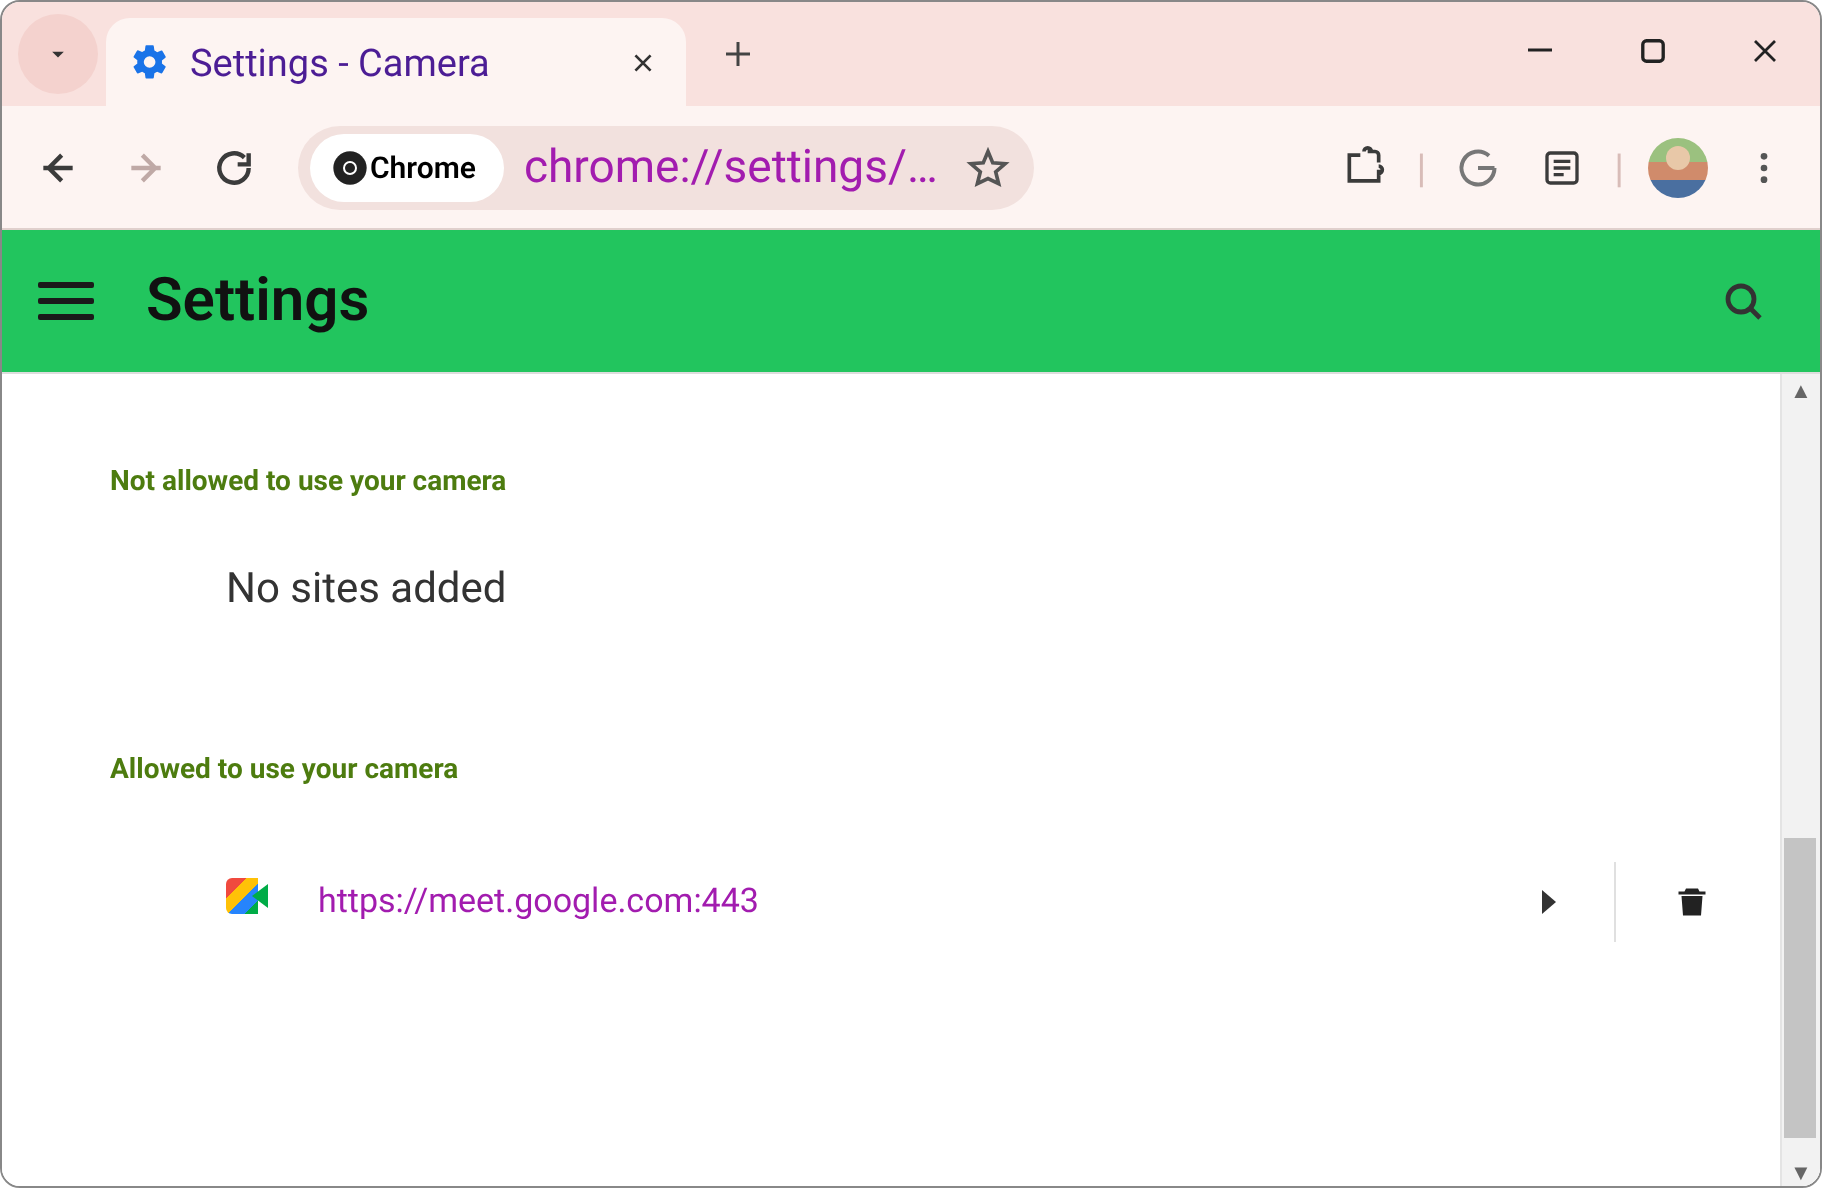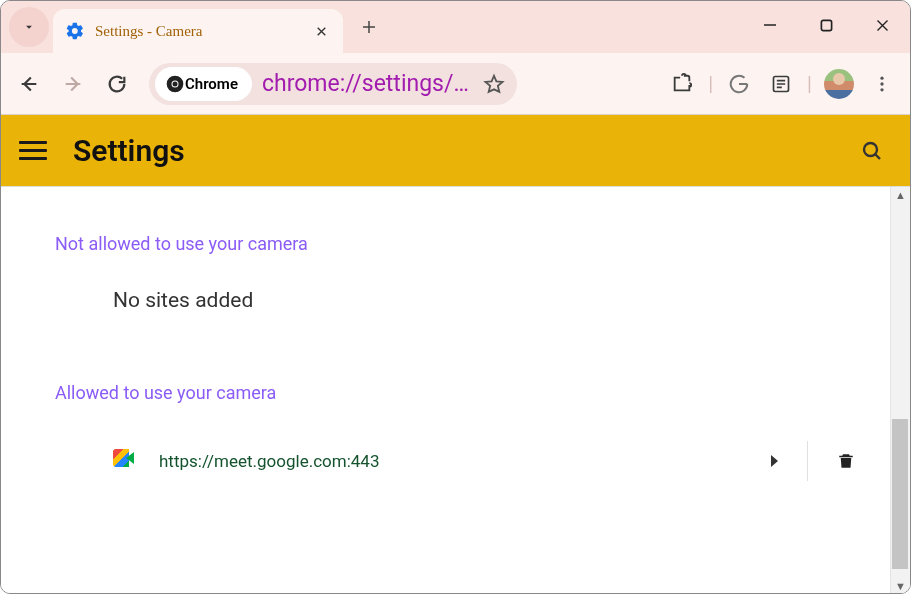--- a/index.html
+++ b/index.html
@@ -41,24 +41,23 @@
     padding: 0 12px;
     min-width: 290px;
     position: relative;
   }
   .tab-favicon {
     width: 20px; height: 20px;
     margin-right: 10px;
     display: flex; align-items: center; justify-content: center;
   }
   .tab-title {
-    font-size: 15px;
-    color: #a16207;
+    font-size: 19px;
+    color: #4c1d95;
     flex: 1;
-    font-family: Liberation Serif, serif;
   }
   .tab-close {
     width: 20px; height: 20px;
     display: flex; align-items: center; justify-content: center;
     cursor: pointer;
     color: #333;
   }
   .new-tab {
     width: 32px; height: 32px;
     display: flex; align-items: center; justify-content: center;
@@ -132,21 +131,21 @@
     margin: 0 6px;
     overflow: hidden;
     position: relative;
   }
   .avatar::before{
     content:""; position:absolute; top:4px; left:9px; width:12px; height:12px;
     background:#e8c8a8; border-radius:50%;
   }
   .settings-header {
     height: 72px;
-    background: #eab308;
+    background: #22c55e;
     border-bottom: 1px solid #ddd;
     display: flex;
     align-items: center;
     padding: 0 18px;
   }
   .hamburger {
     width: 28px; height: 28px;
     display: flex; flex-direction: column; justify-content: center; gap: 5px;
     cursor: pointer;
     margin-right: 26px;
@@ -186,23 +185,24 @@
     padding: 10px 2px 10px 2px;
     margin-right: 20px;
     height: 100%;
     overflow: hidden;
   }
   .card {
     margin: 0 12px;
     padding: 4px 0 30px 0;
   }
   .section-heading {
-    font-size: 18px;
-    color: #8b5cf6;
+    font-size: 14px;
+    color: #4d7c0f;
     padding: 32px 0 0 40px;
+    font-weight: bold;
   }
   .no-sites {
     font-size: 21px;
     color: #333;
     padding: 34px 0 12px 98px;
   }
   .site-row {
     display: flex;
     align-items: center;
     height: 72px;
@@ -224,21 +224,21 @@
     overflow:hidden;
     background: linear-gradient(135deg,#f04a3e 0 30%,#ffc107 30% 55%,#2684fc 55% 80%,#00ac47 80%);
   }
   .meet-icon .tri {
     position:absolute; left:13px; top:3px; width:0; height:0;
     border-top:6px solid transparent; border-bottom:6px solid transparent;
     border-right:8px solid #00ac47;
   }
   .site-url {
     font-size: 17px;
-    color: #14532d;
+    color: #a21caf;
     flex: 1;
   }
   .row-arrow {
     width: 50px;
     display:flex; justify-content:center;
     color:#333; cursor:pointer;
     font-size:14px;
   }
   .row-divider {
     width: 1px; height: 40px; background: #e0e0e0;

